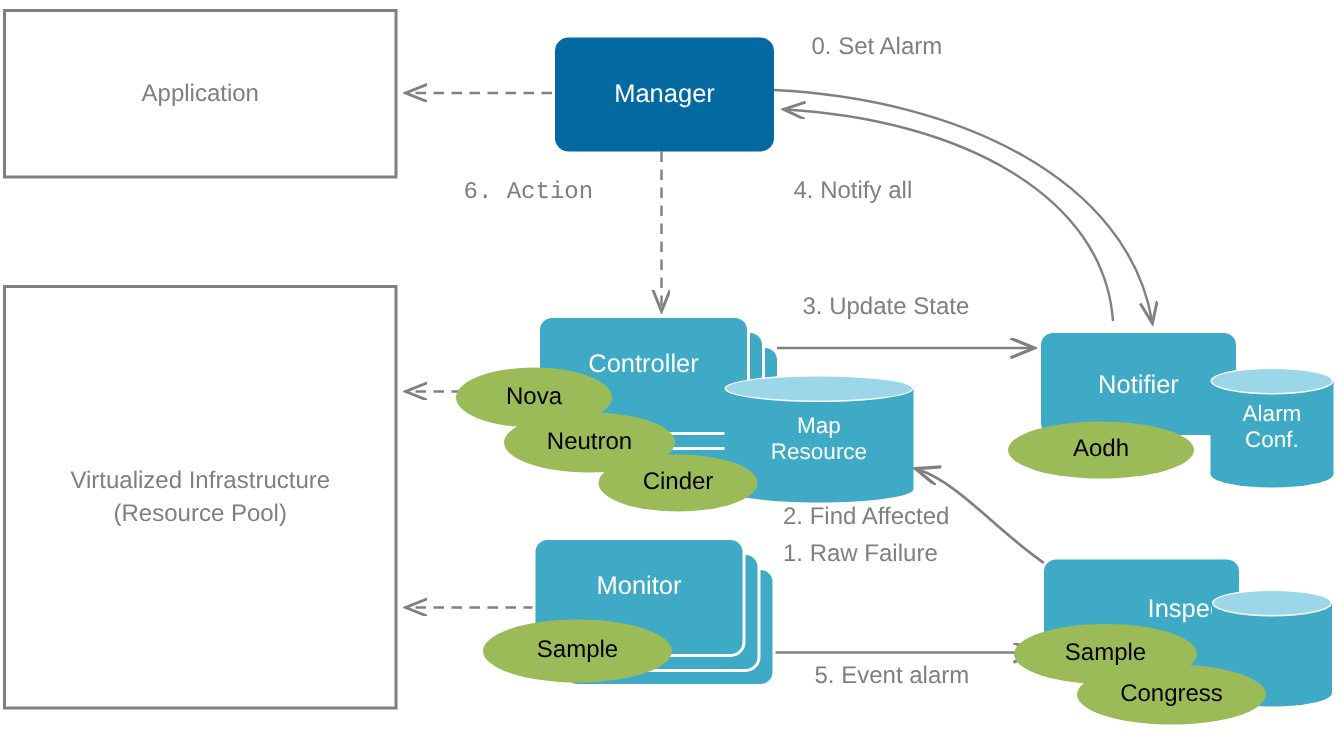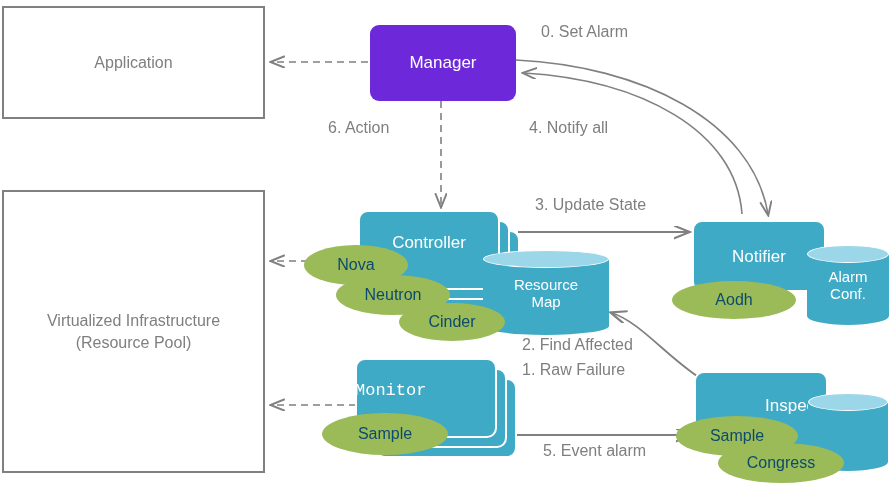--- a/index.html
+++ b/index.html
@@ -18,21 +18,21 @@
     text-align:center;
     color:#7f7f7f;
     font-size:16px;
     line-height:1.35;
     box-sizing:border-box;
   }
 
   
   .manager{
     position:absolute;
-    background:#6d28d9;
+    background:#0369a1;
     border-radius:9px;
     display:flex;align-items:center;justify-content:center;
     color:#ffffff;font-size:17px;
     box-sizing:border-box;
   }
 
   
   .card{
     position:absolute;
     background:#3faac6;
@@ -69,21 +69,21 @@
     transform:translateY(-50%);
     text-align:center;color:#ffffff;font-size:15px;line-height:1.15;
   }
 
   
   .pill{
     position:absolute;
     background:#9bbb59;
     border-radius:50%;
     display:flex;align-items:center;justify-content:center;
-    color:#0c4a6e;font-size:16px;
+    color:#000000;font-size:16px;
     box-sizing:border-box;
     white-space:nowrap;
   }
 
   
   .cap{
     position:absolute;
     color:#7f7f7f;
     font-size:16px;
     white-space:nowrap;
@@ -140,34 +140,34 @@
     <div class="card" style="left:368px;top:220px;width:142px;height:80px;"></div>
     <div class="card" style="left:358px;top:210px;width:142px;height:80px;"></div>
     <div class="card-label" style="left:358px;top:233px;width:142px;text-align:center;">Controller</div>
   </div>
 
   <div class="cyl" style="left:483px;top:250px;width:126px;height:85px;">
     <div class="body"></div>
     <div class="bot"></div>
     <div class="top"></div>
     <div class="txt">
+      <div>Map</div>
       <div>Resource</div>
-      <div>Map</div>
     </div>
   </div>
 
   <div class="pill" style="left:304px;top:245px;width:104px;height:40px;">Nova</div>
   <div class="pill" style="left:336px;top:275px;width:114px;height:40px;">Neutron</div>
   <div class="pill" style="left:399px;top:303px;width:106px;height:38px;">Cinder</div>
 
   <div>
     <div class="card" style="left:375px;top:378px;width:142px;height:80px;"></div>
     <div class="card" style="left:365px;top:368px;width:142px;height:80px;"></div>
     <div class="card" style="left:355px;top:358px;width:142px;height:80px;"></div>
-    <div class="card-label" style="left:355px;top:381px;width:142px;text-align:left;font-family:Liberation Mono, monospace;">Monitor</div>
+    <div class="card-label" style="left:355px;top:381px;width:142px;text-align:center;">Monitor</div>
   </div>
   <div class="pill" style="left:322px;top:413px;width:126px;height:42px;">Sample</div>
 
   <div class="card" style="left:692px;top:220px;width:134px;height:72px;"></div>
   <div class="card-label" style="left:692px;top:247px;width:134px;text-align:center;">Notifier</div>
 
   <div class="cyl" style="left:807px;top:245px;width:82px;height:80px;">
     <div class="body"></div>
     <div class="bot"></div>
     <div class="top"></div>
@@ -186,19 +186,19 @@
     <div class="body"></div>
     <div class="bot"></div>
     <div class="top"></div>
   </div>
 
   <div class="pill" style="left:676px;top:416px;width:122px;height:40px;">Sample</div>
   <div class="pill" style="left:718px;top:443px;width:126px;height:40px;">Congress</div>
 
   <div class="cap" style="left:529px;top:23px;margin-left:12px;">0. Set Alarm</div>
   <div class="cap" style="left:529px;top:119px;">4. Notify all</div>
-  <div class="cap" style="left:328px;top:119px;">6. Action</div>
+  <div class="cap" style="left:309px;top:119px;font-family:Liberation Mono, monospace;">6. Action</div>
   <div class="cap" style="left:535px;top:196px;">3. Update State</div>
   <div class="cap" style="left:522px;top:336px;">2. Find Affected</div>
   <div class="cap" style="left:522px;top:361px;">1. Raw Failure</div>
   <div class="cap" style="left:543px;top:442px;">5. Event alarm</div>
 
 </div>
 
 </body></html>

